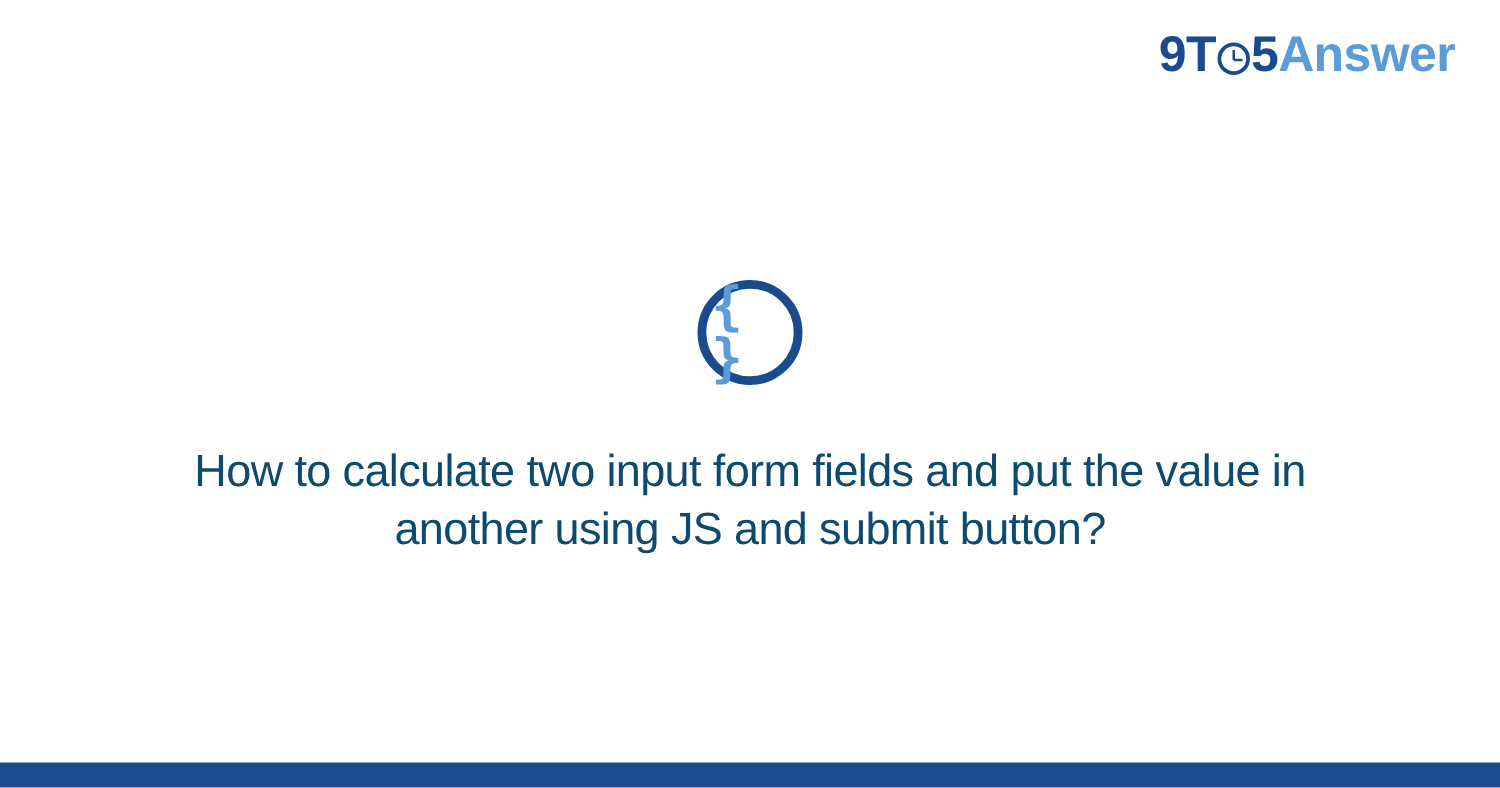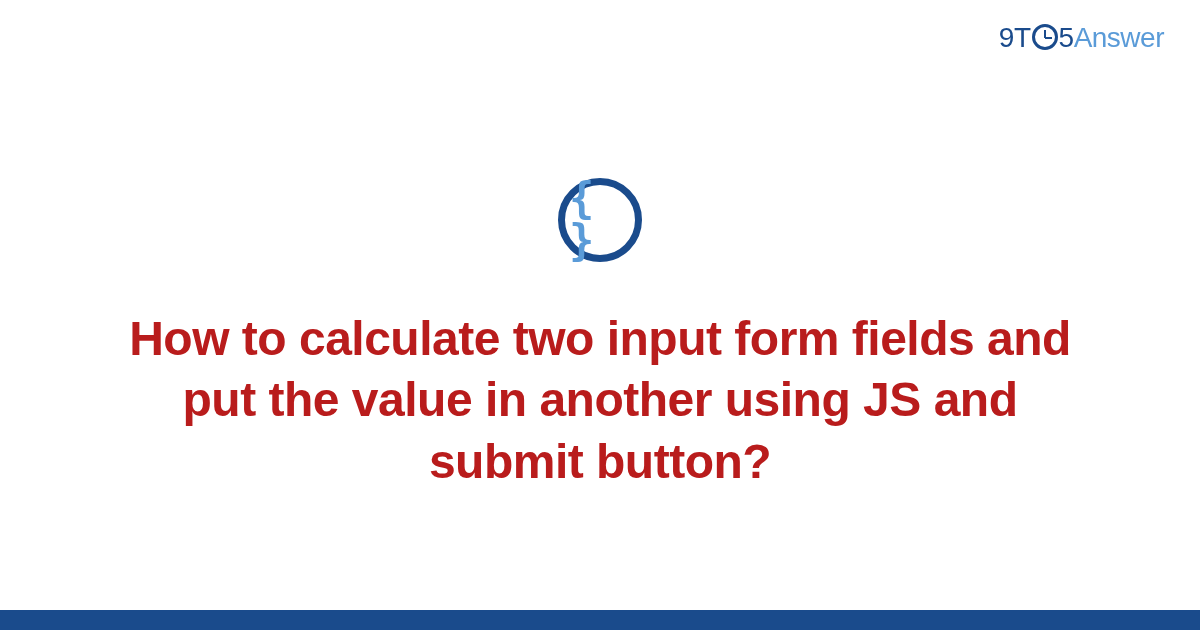--- a/index.html
+++ b/index.html
@@ -12,22 +12,22 @@
       height: 630px;
       background: #ffffff;
       font-family: -apple-system, BlinkMacSystemFont, "Segoe UI", Helvetica, Arial, sans-serif;
       position: relative;
       overflow: hidden;
     }
     .brand {
       position: absolute;
       top: 22px;
       right: 36px;
-      font-size: 28px;
-      font-weight: 400;
+      font-size: 40px;
+      font-weight: 700;
       letter-spacing: -0.5px;
     }
     .brand .nine {
       color: #1a4b8c;
     }
     .brand .t {
       color: #1a4b8c;
     }
     .brand .clock {
       display: inline-block;
@@ -89,23 +89,23 @@
     .braces {
       font-size: 42px;
       font-weight: 700;
       color: #5a9bd8;
       letter-spacing: 6px;
       font-family: Consolas, Monaco, monospace;
       line-height: 1;
       margin-left: 4px;
     }
     .title {
-      font-size: 48px;
-      font-weight: 700;
-      color: #b91c1c;
+      font-size: 36px;
+      font-weight: 400;
+      color: #0c4a6e;
       text-align: center;
       line-height: 1.28;
       max-width: 960px;
       letter-spacing: -0.5px;
     }
     .footer-bar {
       position: absolute;
       bottom: 0;
       left: 0;
       width: 100%;

